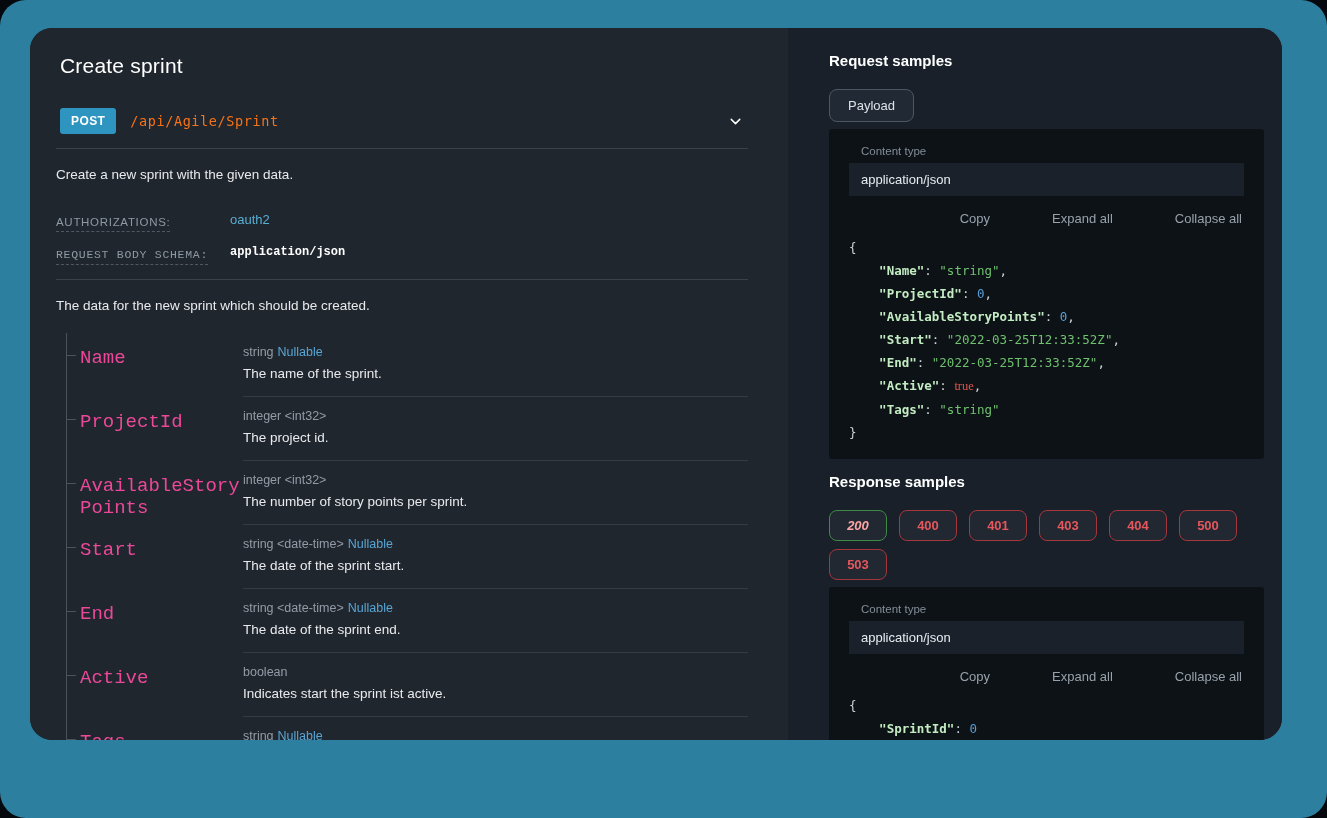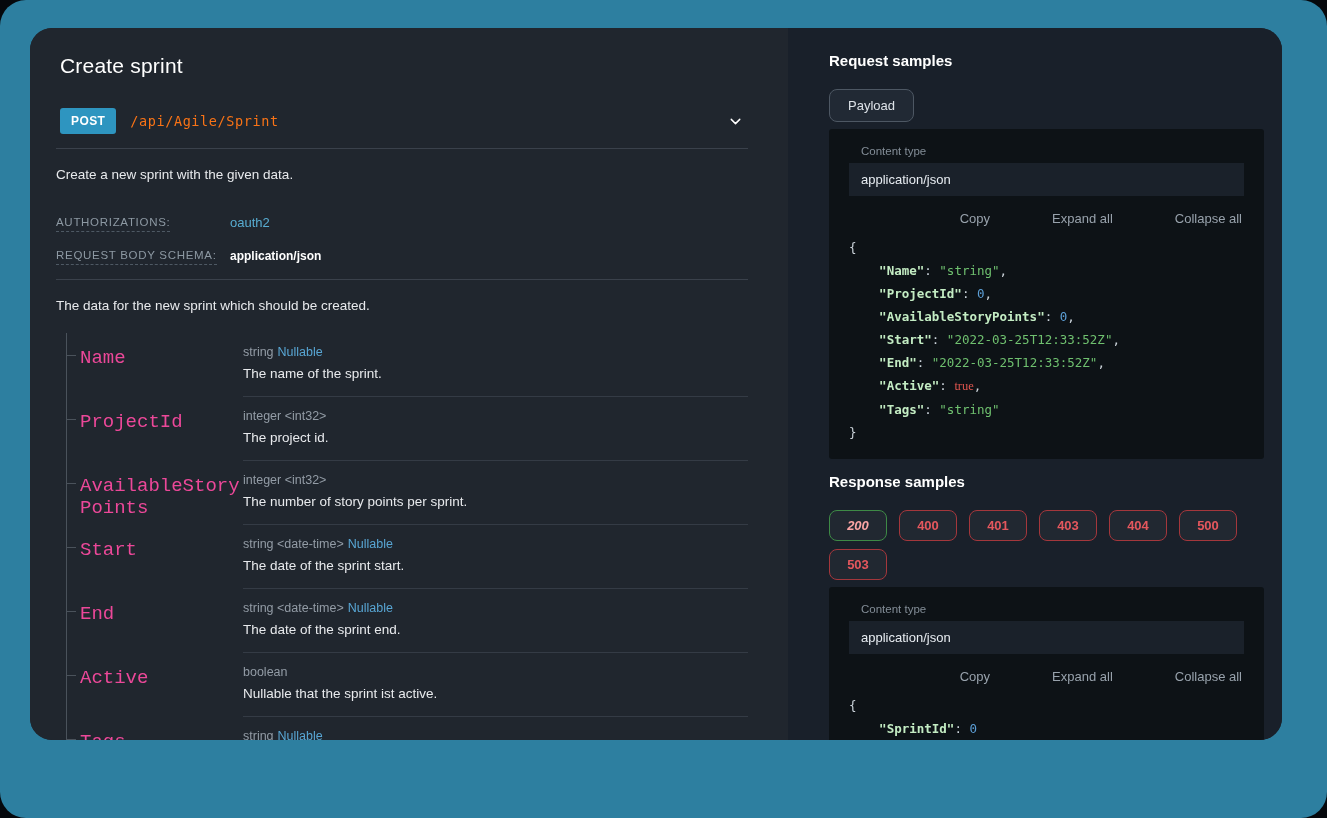--- a/index.html
+++ b/index.html
@@ -47,21 +47,21 @@
   }
   .endpoint-path {
     font-family:"DejaVu Sans Mono", monospace;
     font-size:13.5px; color:#f97316; letter-spacing:.6px;
     flex:1;
   }
   .chevron-icon { display:flex; align-items:center; padding-right:4px; }
 
   .op-description { color:#e8eaed; font-size:13.5px; margin:0 0 30px; }
 
-  .meta-row { display:flex; align-items:flex-end; margin-bottom:15px; }
+  .meta-row { display:flex; align-items:flex-start; margin-bottom:15px; }
   .meta-label { width:174px; flex-shrink:0; }
   .meta-label span {
     color:#8d99a3; font-size:11.5px; letter-spacing:.7px;
     border-bottom:1px dashed #4e5964; padding-bottom:3px;
   }
   .auth-link { color:#58add2; font-size:13px; text-decoration:none; cursor:pointer; }
   .schema-type-value { color:#ffffff; font-size:12px; font-weight:700; }
 
   .section-divider { border:none; border-top:1px solid #3a414b; margin:16px 0 18px; }
 
@@ -160,21 +160,21 @@
 
     <p class="op-description">Create a new sprint with the given data.</p>
 
     <div class="meta-row">
       <div class="meta-label">
         <span>AUTHORIZATIONS:</span>
       </div>
       <a class="auth-link">oauth2</a>
     </div>
 
-    <div class="meta-row" style="margin-bottom:16px;">
+    <div class="meta-row" style="margin-bottom:16px;font-family:Liberation Mono, monospace;">
       <div class="meta-label">
         <span>REQUEST BODY SCHEMA:</span>
       </div>
       <span class="schema-type-value">application/json</span>
     </div>
 
     <hr class="section-divider">
 
     <p class="body-description">The data for the new sprint which should be created.</p>
 
@@ -228,21 +228,21 @@
       <div class="f-desc">The date of the sprint end.</div>
     </div>
   </div>
 
   <div class="field-row">
     <div class="f-name">Active</div>
     <div class="f-right">
       <div class="f-typeline">
         <span class="f-type">boolean</span>
       </div>
-      <div class="f-desc">Nullable that the sprint ist active.</div>
+      <div class="f-desc">Indicates start the sprint ist active.</div>
     </div>
   </div>
 
   <div class="field-row">
     <div class="f-name">Tags</div>
     <div class="f-right">
       <div class="f-typeline">
         <span class="f-type">string</span><span class="f-nullable">Nullable</span>
       </div>
       <div class="f-desc">Sprint tags.</div>

